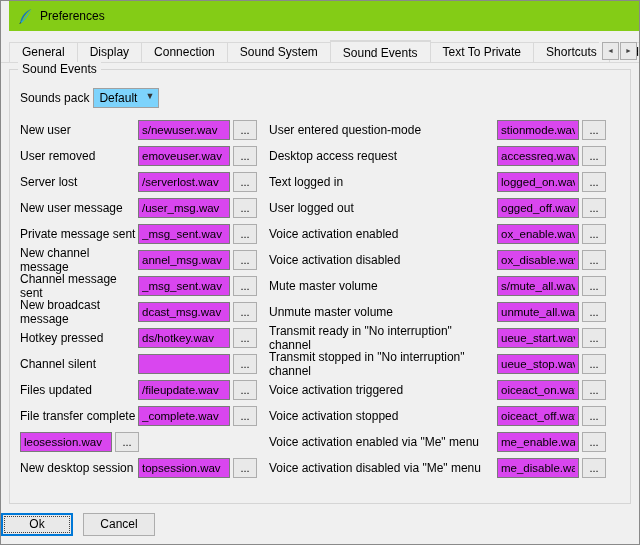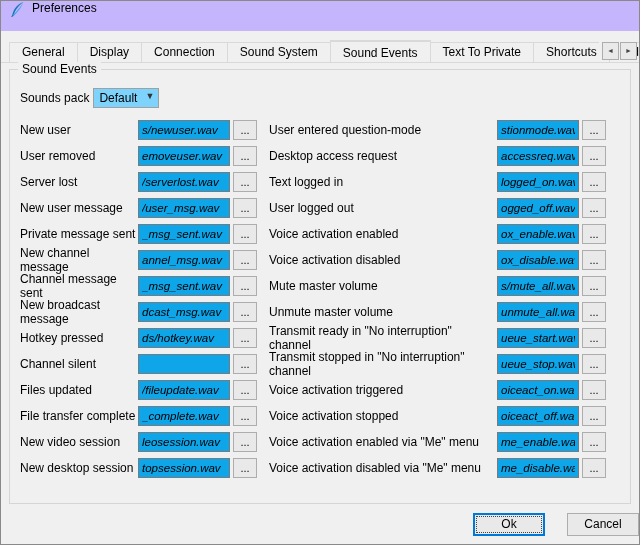--- a/index.html
+++ b/index.html
@@ -12,23 +12,24 @@
   }
   .window {
     width: 640px; height: 545px;
     border: 1px solid #898989;
     background: #f0f0f0;
     display: flex; flex-direction: column;
   }
   
   .titlebar {
     height: 30px; flex: 0 0 30px;
-    background: #c4b5fd;
-    display: flex; align-items: flex-start;
+    background: #84cc16;
+    display: flex; align-items: center;
     padding-left: 8px;
+    margin-left: 8px;
   }
   .app-icon { width: 17px; height: 17px; margin-right: 6px; flex: 0 0 17px; }
   .title-text { font-size: 12px; color: #000; }
   
   .tabstrip {
     position: relative;
     flex: 0 0 24px;
     margin-top: 8px;
     border-bottom: 1px solid #d9d9d9;
     overflow: hidden;
@@ -105,42 +106,41 @@
   .col { display: flex; flex-direction: column; gap: 6px; }
   .event-row { display: flex; align-items: center; height: 20px; }
   .event-label { font-size: 12px; }
   .col-left .event-label { width: 118px; flex: 0 0 118px; }
   .col-left .event-input { width: 92px; flex: 0 0 92px; }
   .col-right .event-label { width: 228px; flex: 0 0 228px; }
   .col-right .event-input { width: 82px; flex: 0 0 82px; }
   .event-input {
     height: 20px;
     border: 1px solid #7a7a7a;
-    background: #0ea5e9;
+    background: #d946ef;
     font-family: "Liberation Sans", sans-serif;
     font-size: 11.5px;
     padding: 0 3px;
     outline: none;
-    font-style: italic;
   }
   .browse-btn {
     width: 24px; height: 20px; flex: 0 0 24px;
     margin-left: 3px;
     border: 1px solid #adadad;
     background: #e9e9e9;
     font-family: "Liberation Sans", sans-serif;
     font-size: 11px; line-height: 10px;
     text-align: center;
     cursor: default;
   }
   
   .button-bar {
     flex: 0 0 40px;
-    display: flex; align-items: center; justify-content: flex-end;
-    gap: 22px;
+    display: flex; align-items: center; justify-content: flex-start;
+    gap: 10px;
   }
   .dlg-btn {
     width: 72px; height: 23px;
     border: 1px solid #adadad;
     background: #e9e9e9;
     font-family: "Liberation Sans", sans-serif;
     font-size: 12px;
     cursor: default;
   }
   .dlg-btn.ok {
@@ -264,21 +264,20 @@
     <span class="event-label">Files updated</span>
     <input class="event-input" type="text" value="/fileupdate.wav" style="">
     <button class="browse-btn">...</button>
   </div>
           <div class="event-row">
     <span class="event-label">File transfer complete</span>
     <input class="event-input" type="text" value="_complete.wav" style="">
     <button class="browse-btn">...</button>
   </div>
           <div class="event-row">
-    <span class="event-label">New video session</span>
     <input class="event-input" type="text" value="leosession.wav" style="">
     <button class="browse-btn">...</button>
   </div>
           <div class="event-row">
     <span class="event-label">New desktop session</span>
     <input class="event-input" type="text" value="topsession.wav" style="">
     <button class="browse-btn">...</button>
   </div>
         </div>
       <div class="col col-right">

